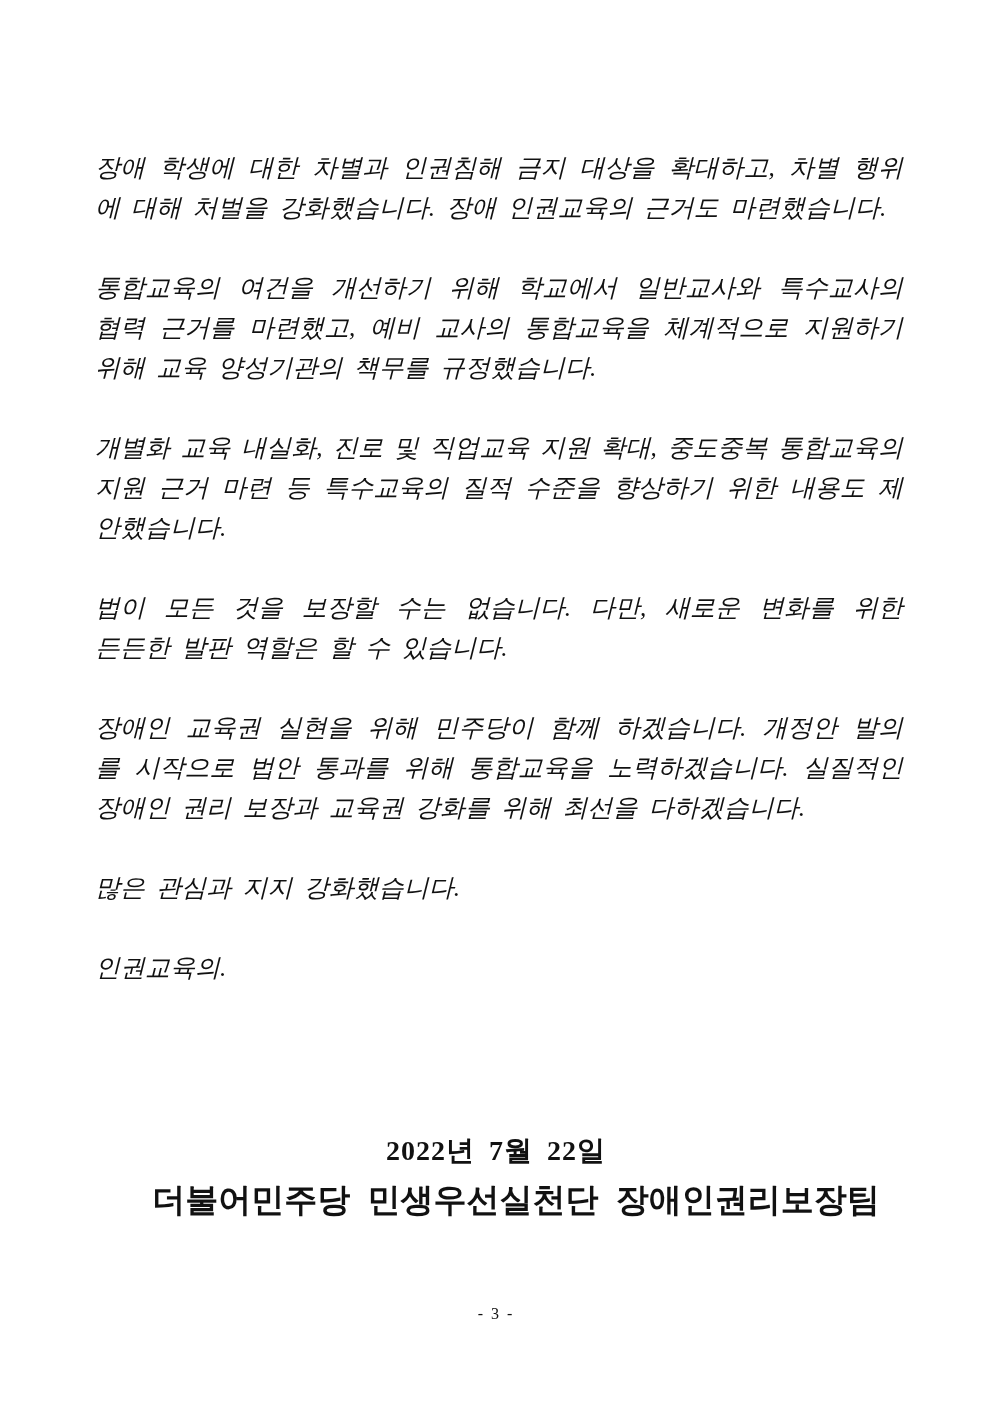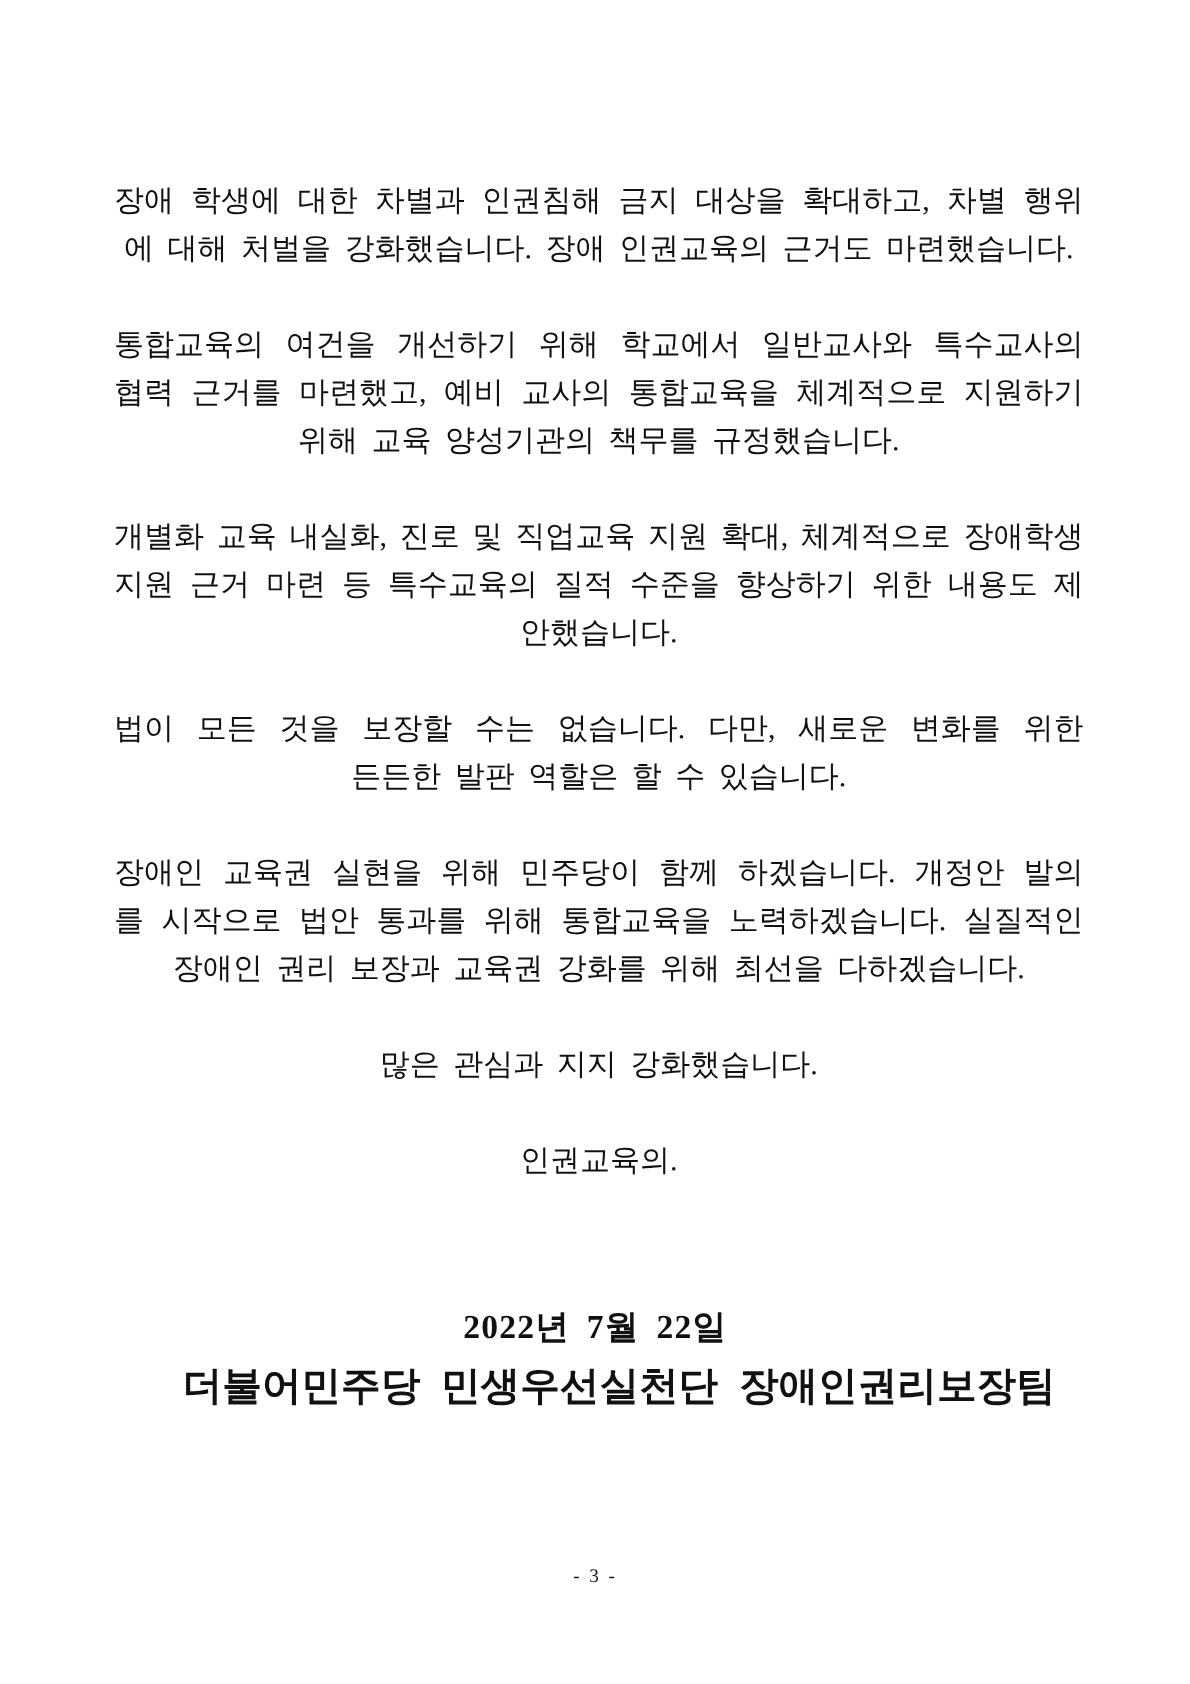--- a/index.html
+++ b/index.html
@@ -24,29 +24,30 @@
   }
   .paragraph {
     margin: 0 0 40px 0;
   }
   .line {
     font-size: 25px;
     line-height: 40px;
     text-align: justify;
     text-align-last: justify;
     white-space: normal;
+    font-style: italic;
   }
   .line.last {
-    text-align: center;
+    text-align: left;
     text-align-last: auto;
     word-spacing: 5px;
   }
   .closing {
     position: absolute;
-    top: 1084px;
+    top: 1128px;
     left: 0;
     right: 0;
     text-align: center;
   }
   .closing-date {
     font-size: 28px;
     font-weight: bold;
     line-height: 46px;
     letter-spacing: 1px;
     word-spacing: 6px;
@@ -78,21 +79,21 @@
       <div class="paragraph">
         <div class="line">장애 학생에 대한 차별과 인권침해 금지 대상을 확대하고, 차별 행위</div>
         <div class="line last">에 대해 처벌을 강화했습니다. 장애 인권교육의 근거도 마련했습니다.</div>
       </div>
       <div class="paragraph">
         <div class="line">통합교육의 여건을 개선하기 위해 학교에서 일반교사와 특수교사의</div>
         <div class="line">협력 근거를 마련했고, 예비 교사의 통합교육을 체계적으로 지원하기</div>
         <div class="line last">위해 교육 양성기관의 책무를 규정했습니다.</div>
       </div>
       <div class="paragraph">
-        <div class="line">개별화 교육 내실화, 진로 및 직업교육 지원 확대, 체계적으로 장애학생</div>
+        <div class="line">개별화 교육 내실화, 진로 및 직업교육 지원 확대, 중도중복 통합교육의</div>
         <div class="line">지원 근거 마련 등 특수교육의 질적 수준을 향상하기 위한 내용도 제</div>
         <div class="line last">안했습니다.</div>
       </div>
       <div class="paragraph">
         <div class="line">법이 모든 것을 보장할 수는 없습니다. 다만, 새로운 변화를 위한</div>
         <div class="line last">든든한 발판 역할은 할 수 있습니다.</div>
       </div>
       <div class="paragraph">
         <div class="line">장애인 교육권 실현을 위해 민주당이 함께 하겠습니다. 개정안 발의</div>
         <div class="line">를 시작으로 법안 통과를 위해 통합교육을 노력하겠습니다. 실질적인</div>

